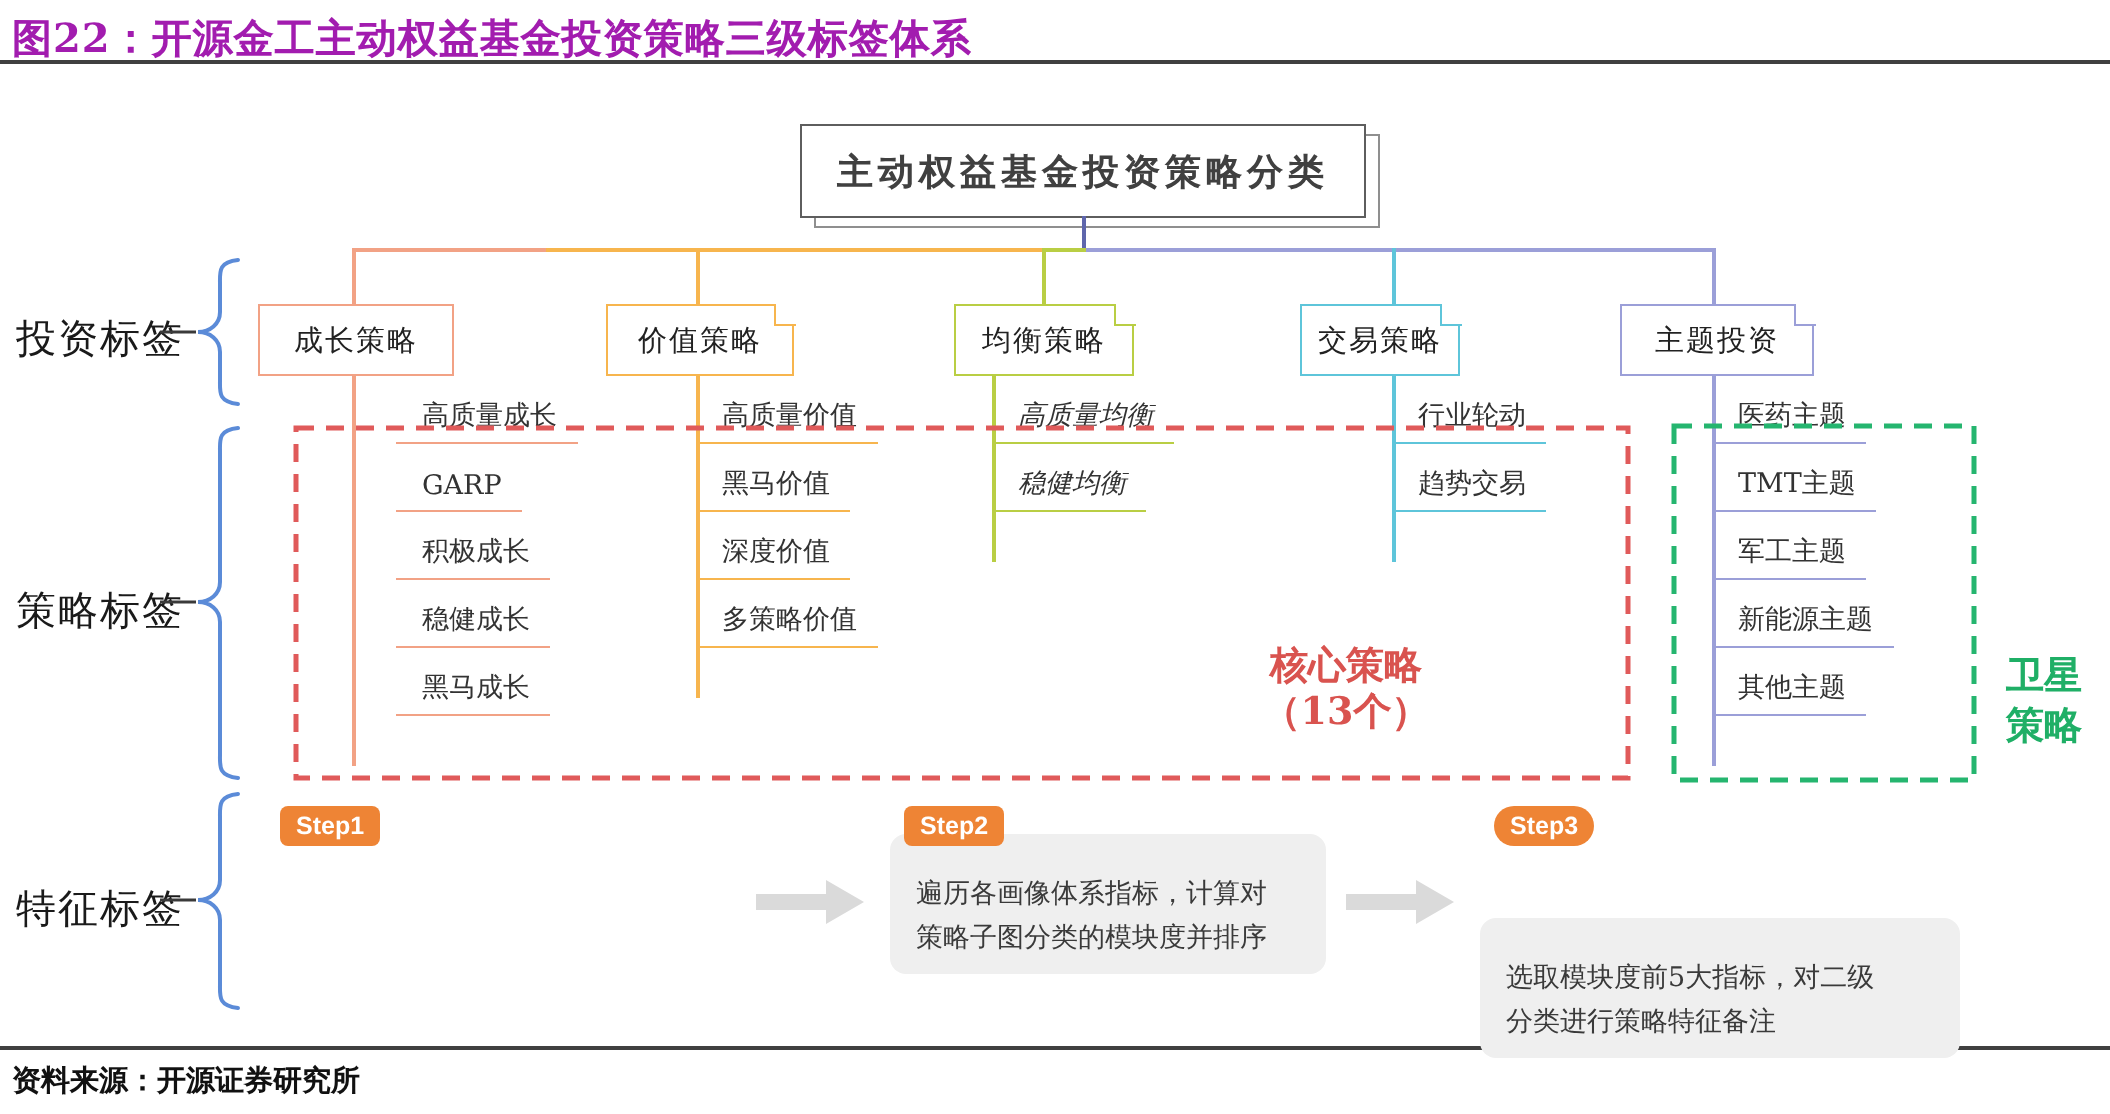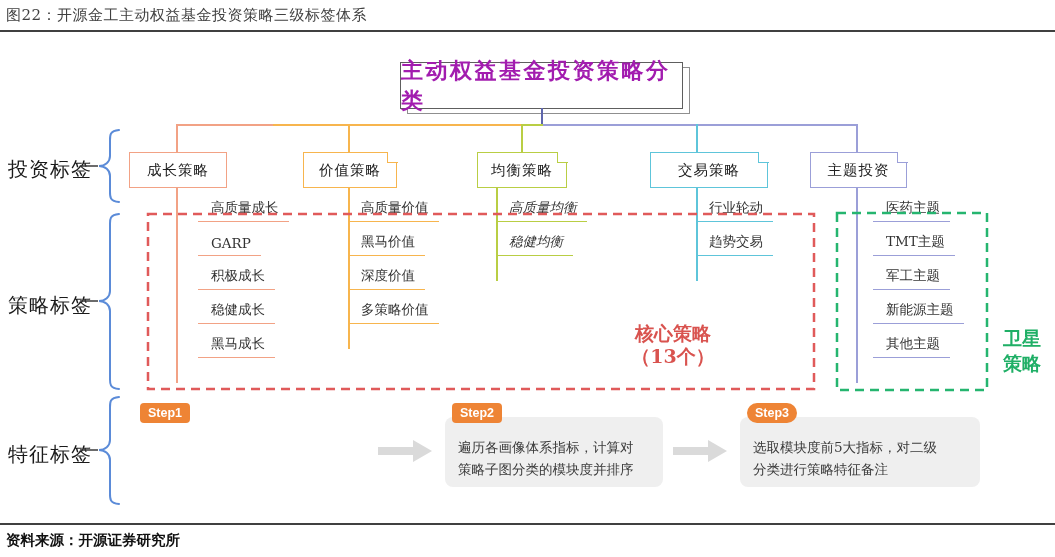--- a/index.html
+++ b/index.html
@@ -1,30 +1,30 @@
 <!DOCTYPE html>
 <html><head>
 <meta charset="utf-8">
 <style>
   html,body { margin:0; padding:0; background:#fff; }
   .canvas { position:relative; width:1055px; height:557px; background:#fff; overflow:hidden;
             font-family:"DejaVu Serif","Liberation Serif",serif; }
   .abs { position:absolute; }
 
   
-  .fig-title { left:6px; top:6px; font-size:15px; font-weight:normal; color:#404040; letter-spacing:0.5px; }
+  .fig-title { left:6px; top:6px; font-size:20px; font-weight:bold; color:#a21caf; letter-spacing:0.5px; }
   .rule-top { left:0; top:30px; width:1055px; height:2px; background:#404040; }
   .rule-bottom { left:0; top:523px; width:1055px; height:1.5px; background:#404040; }
   .source { left:6px; top:531px; font-size:14.5px; font-weight:600; color:#111; }
 
   
   .root-shadow { left:407px; top:67px; width:281px; height:45px; border:1.5px solid #8f8f8f; background:#fff; }
   .root-box { left:400px; top:62px; width:281px; height:45px; border:1.5px solid #5e5e5e; background:#fff;
               display:flex; align-items:center; justify-content:center;
-              font-size:22px; font-weight:bold; color:#a21caf; letter-spacing:2.5px; }
+              font-size:18px; font-weight:bold; color:#404040; letter-spacing:2.5px; }
 
   
   .line { position:absolute; }
 
   
   .sbox { position:absolute; top:152px; height:36px; background:#fff; border:1.5px solid var(--c);
           display:flex; align-items:center; justify-content:center;
           font-size:14.5px; color:#222; letter-spacing:1px; box-sizing:border-box; }
   .fold { position:absolute; top:-1.5px; right:-1.5px; width:10px; height:10px; background:#fff;
           border-left:1.5px solid var(--c); border-bottom:1.5px solid var(--c); }
@@ -84,21 +84,21 @@
     <span>成长策略</span>
   </div>
   <div class="sbox c2" style="left:303px;width:94px;">
     <span>价值策略</span>
     <i class="fold"></i>
   </div>
   <div class="sbox c3" style="left:477px;width:90px;">
     <span>均衡策略</span>
     <i class="fold"></i>
   </div>
-  <div class="sbox c4" style="left:650px;width:118px;">
+  <div class="sbox c4" style="left:650px;width:80px;">
     <span>交易策略</span>
     <i class="fold"></i>
   </div>
   <div class="sbox c5" style="left:810px;width:97px;">
     <span>主题投资</span>
     <i class="fold"></i>
   </div>
 
   <div class="group c1" style="left:176px;padding-left:22px;">
     <div class="vline" style="height:195px;"></div>
@@ -148,21 +148,21 @@
   <div class="group c4" style="left:696px;">
     <div class="vline" style="height:93px;"></div>
     <div class="item">
         <span>行业轮动</span>
       </div>
     <div class="item">
         <span>趋势交易</span>
       </div>
   </div>
 
-  <div class="group c5" style="left:856px;padding-left:17px;">
+  <div class="group c5" style="left:856px;">
     <div class="vline" style="height:195px;"></div>
     <div class="item">
         <span>医药主题</span>
       </div>
     <div class="item">
         <span>TMT主题</span>
       </div>
     <div class="item">
         <span>军工主题</span>
       </div>
@@ -187,21 +187,21 @@
   <div class="abs row-label" style="top:292px;">策略标签</div>
   <div class="abs row-label" style="top:441px;">特征标签</div>
 
   <div class="stag" style="left:140px;">Step1</div>
   <div class="stag" style="left:452px;">Step2</div>
   <div class="stepbox" style="left:445px;width:218px;">
     <div>遍历各画像体系指标，计算对</div>
     <div>策略子图分类的模块度并排序</div>
   </div>
   <div class="stag" style="left:747px;border-radius:10px;">Step3</div>
-  <div class="stepbox" style="left:740px;width:240px;">
+  <div class="stepbox" style="left:740px;width:240px;margin-top:42px;">
     <div>选取模块度前5大指标，对二级</div>
     <div>分类进行策略特征备注</div>
   </div>
 
   <svg class="overlay" width="1055" height="557" viewBox="0 0 1055 557">
     <rect x="148" y="214" width="666" height="175" fill="none" stroke="#E05A5A" stroke-width="2.5" stroke-dasharray="9 6"></rect>
     <rect x="837" y="213" width="150" height="177" fill="none" stroke="#25B56F" stroke-width="2.5" stroke-dasharray="9 6"></rect>
 
     <path fill="none" stroke="#5B8BD8" stroke-width="2" stroke-linecap="round" d="M119,130 C109,131 110,136 110,142 L110,156 C110,162 105,166 99,166 C105,166 110,170 110,176 L110,190 C110,196 109,201 119,202"></path>
     <path fill="none" stroke="#5B8BD8" stroke-width="2" stroke-linecap="round" d="M119,214 C109,215 110,220 110,226 L110,291 C110,297 105,301 99,301 C105,301 110,305 110,311 L110,377 C110,383 109,388 119,389"></path>

